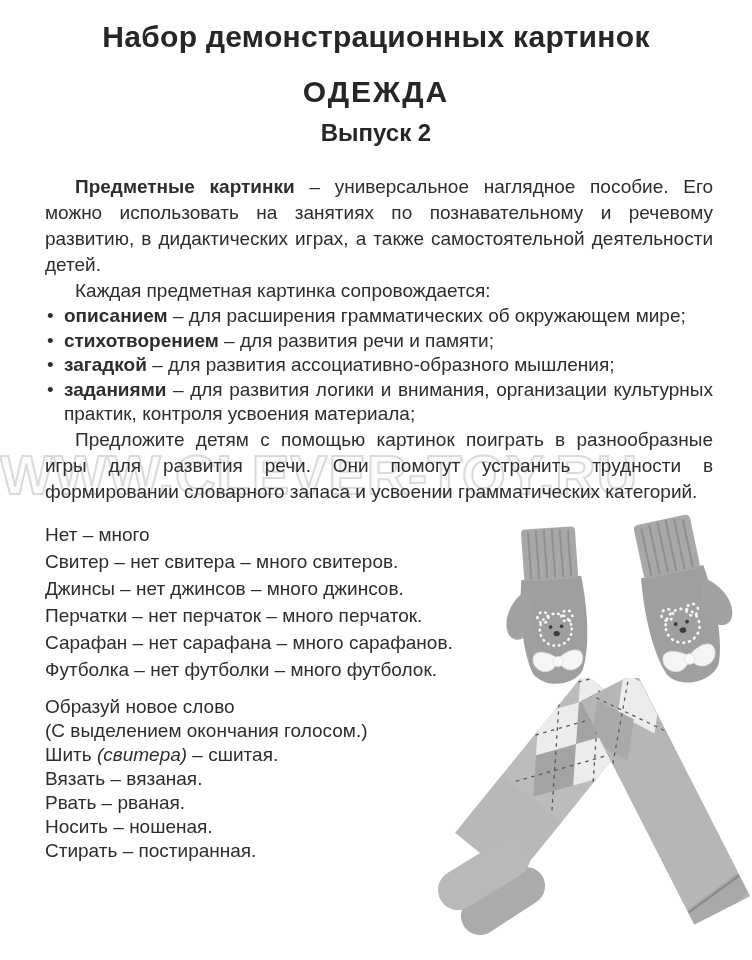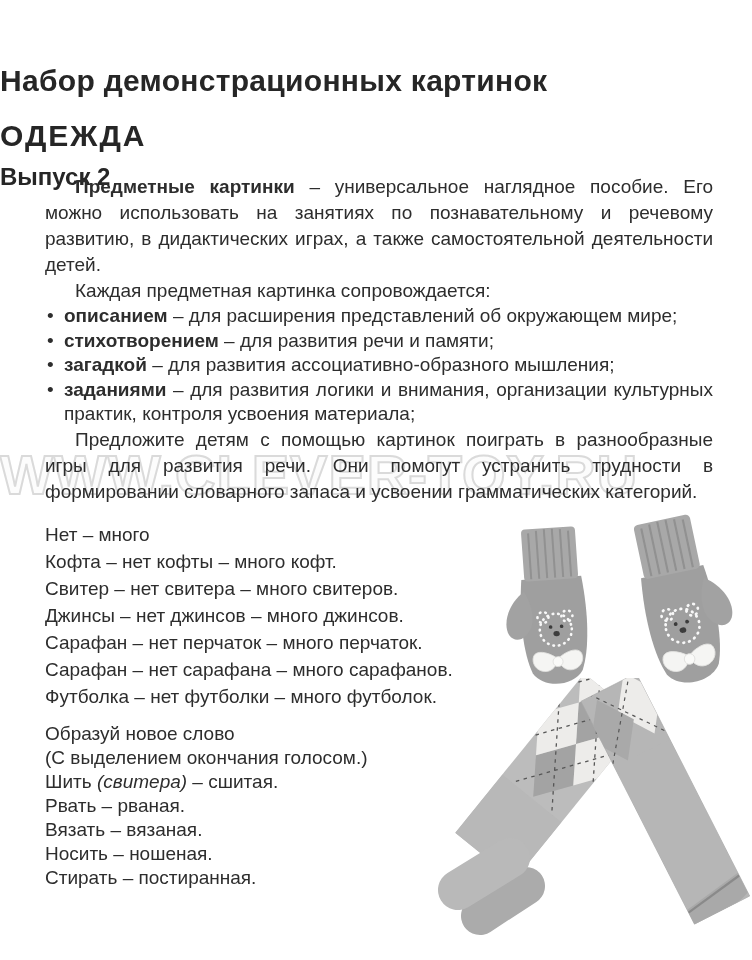--- a/index.html
+++ b/index.html
@@ -9,21 +9,21 @@
   }
   .page{position:absolute;inset:0;}
   
   .watermark{
     position:absolute;top:442px;left:0;width:636px;text-align:center;
     font-size:56px;font-weight:700;letter-spacing:1px;white-space:nowrap;
     color:#fcfcfc;-webkit-text-stroke:2px #dadada;z-index:0;
     pointer-events:none;
   }
   .content{position:relative;z-index:1;}
-  header{padding-top:64px;text-align:left;}
+  header{padding-top:20px;text-align:center;}
   .title{font-size:30px;font-weight:700;letter-spacing:.3px;color:#262626;margin:0;}
   .subtitle{font-size:30px;font-weight:700;letter-spacing:2px;color:#262626;margin:21px 0 0 0;}
   .issue{font-size:24px;font-weight:700;color:#262626;margin:10px 0 0 0;}
   main{position:absolute;left:45px;top:174px;width:668px;font-size:19px;line-height:26px;}
   p.para{margin:0;}
   .indent{text-indent:30px;}
   .justify{text-align:justify;}
   ul.bullets{list-style:none;margin:0;padding:0;}
   ul.bullets li{
     position:relative;padding-left:19px;text-align:justify;line-height:24.5px;
@@ -56,44 +56,43 @@
       <h1 class="title">Набор демонстрационных картинок</h1>
       <h2 class="subtitle">ОДЕЖДА</h2>
       <h3 class="issue">Выпуск 2</h3>
     </header>
 
     <main>
       <p class="para indent justify"><b>Предметные картинки</b> <span>– универсальное наглядное пособие. Его можно использовать на занятиях по познавательному и речевому развитию, в дидактических играх, а также самостоятельной деятельности детей.</span></p>
       <p class="para indent">Каждая предметная картинка сопровождается:</p>
 
       <ul class="bullets">
-        <li><b>описанием</b> <span>– для расширения представлений об окружающем мире;</span></li>
+        <li><b>описанием</b> <span>– для расширения грамматических об окружающем мире;</span></li>
         <li><b>стихотворением</b> <span>– для развития речи и памяти;</span></li>
         <li><b>загадкой</b> <span>– для развития ассоциативно-образного мышления;</span></li>
         <li><b>заданиями</b> <span>– для развития логики и внимания, организации культурных практик, контроля усвоения материала;</span></li>
       </ul>
 
       <p class="para indent justify para2">Предложите детям с помощью картинок поиграть в разнообразные игры для развития речи. Они помогут устранить трудности в формировании словарного запаса и усвоении грамматических категорий.</p>
 
       <section class="s1">
         <div class="sec-head">Нет – много</div>
-        <div class="sec-line">Кофта – нет кофты – много кофт.</div>
         <div class="sec-line">Свитер – нет свитера – много свитеров.</div>
         <div class="sec-line">Джинсы – нет джинсов – много джинсов.</div>
-        <div class="sec-line">Сарафан – нет перчаток – много перчаток.</div>
+        <div class="sec-line">Перчатки – нет перчаток – много перчаток.</div>
         <div class="sec-line">Сарафан – нет сарафана – много сарафанов.</div>
         <div class="sec-line">Футболка – нет футболки – много футболок.</div>
       </section>
 
       <section class="s2">
         <div class="sec-head">Образуй новое слово</div>
         <div class="sec-line">(С выделением окончания голосом.)</div>
         <div class="sec-line"><span>Шить </span><i>(свитера)</i><span> – сшитая.</span></div>
+        <div class="sec-line">Вязать – вязаная.</div>
         <div class="sec-line">Рвать – рваная.</div>
-        <div class="sec-line">Вязать – вязаная.</div>
         <div class="sec-line">Носить – ношеная.</div>
         <div class="sec-line">Стирать – постиранная.</div>
       </section>
     </main>
   </div>
 
   <svg id="mittens-photo" class="photo" width="272" height="200" viewBox="0 0 272 200" aria-hidden="true">
     <defs>
       <g id="mitten">
 

